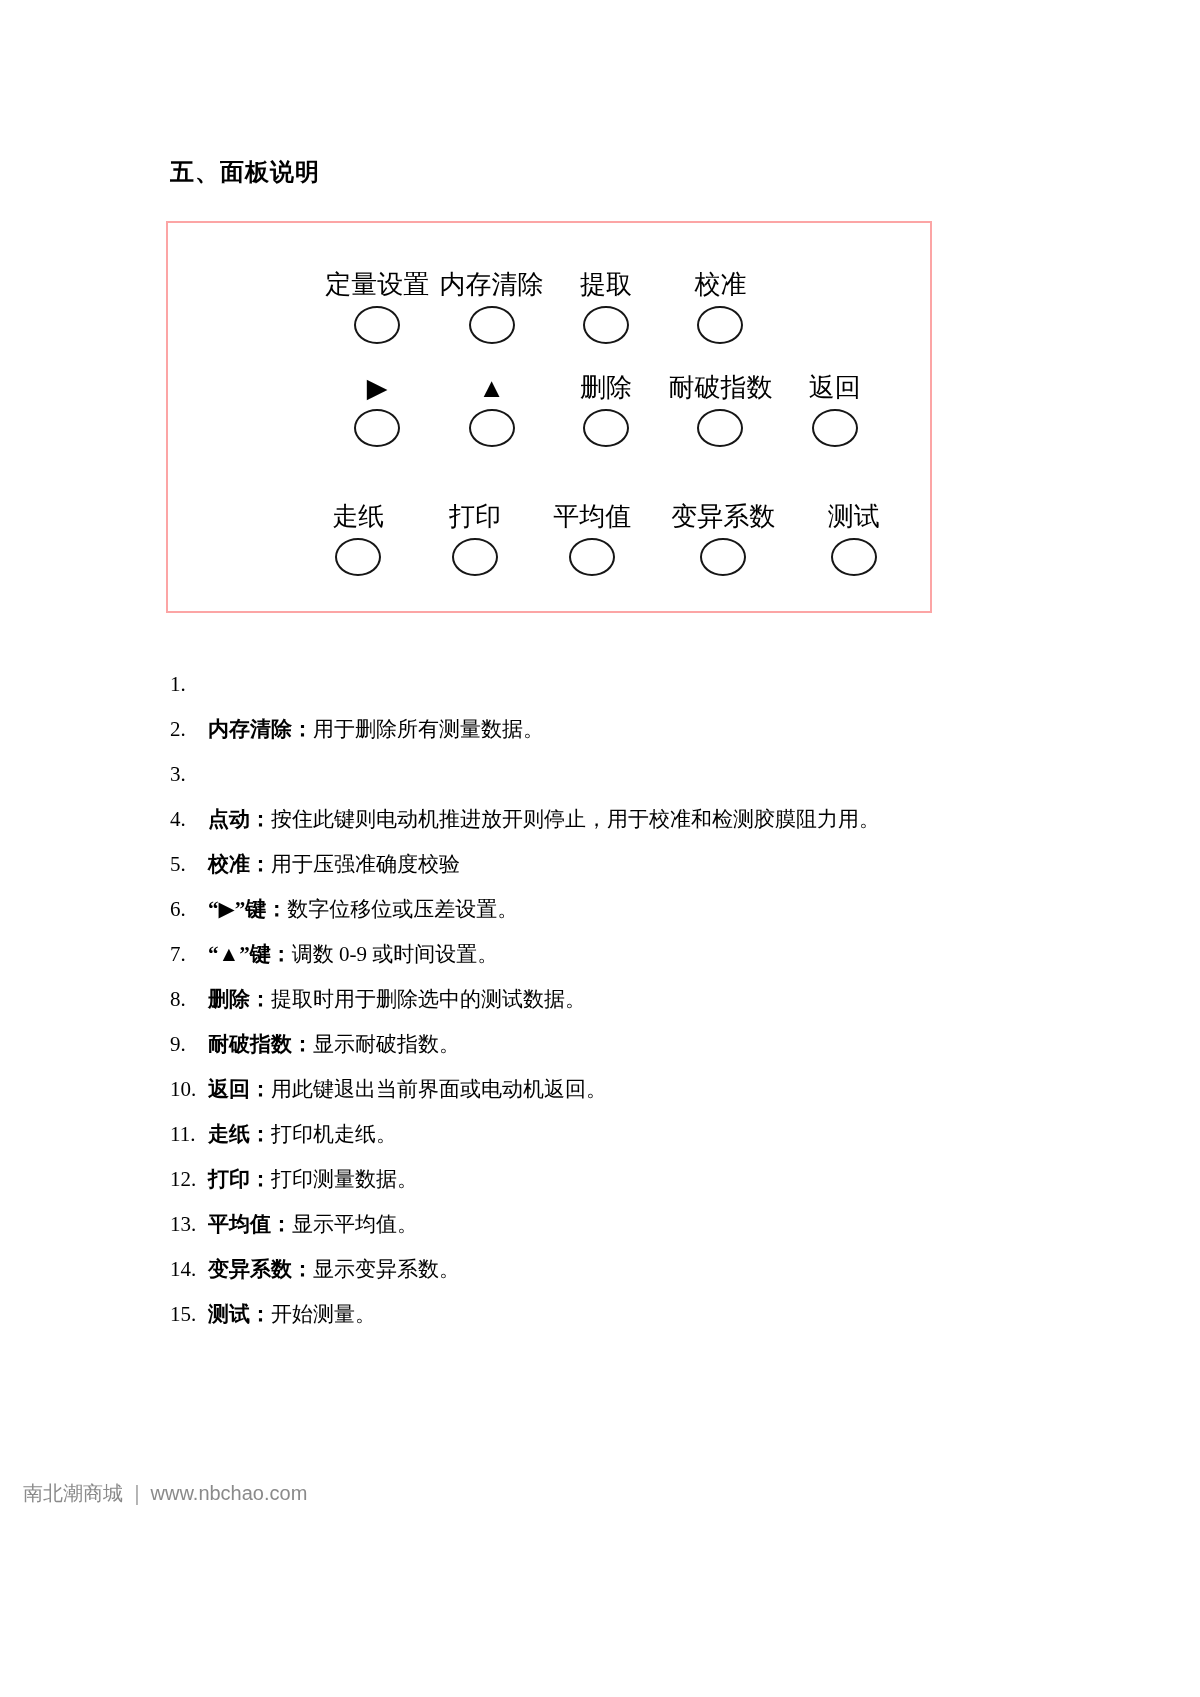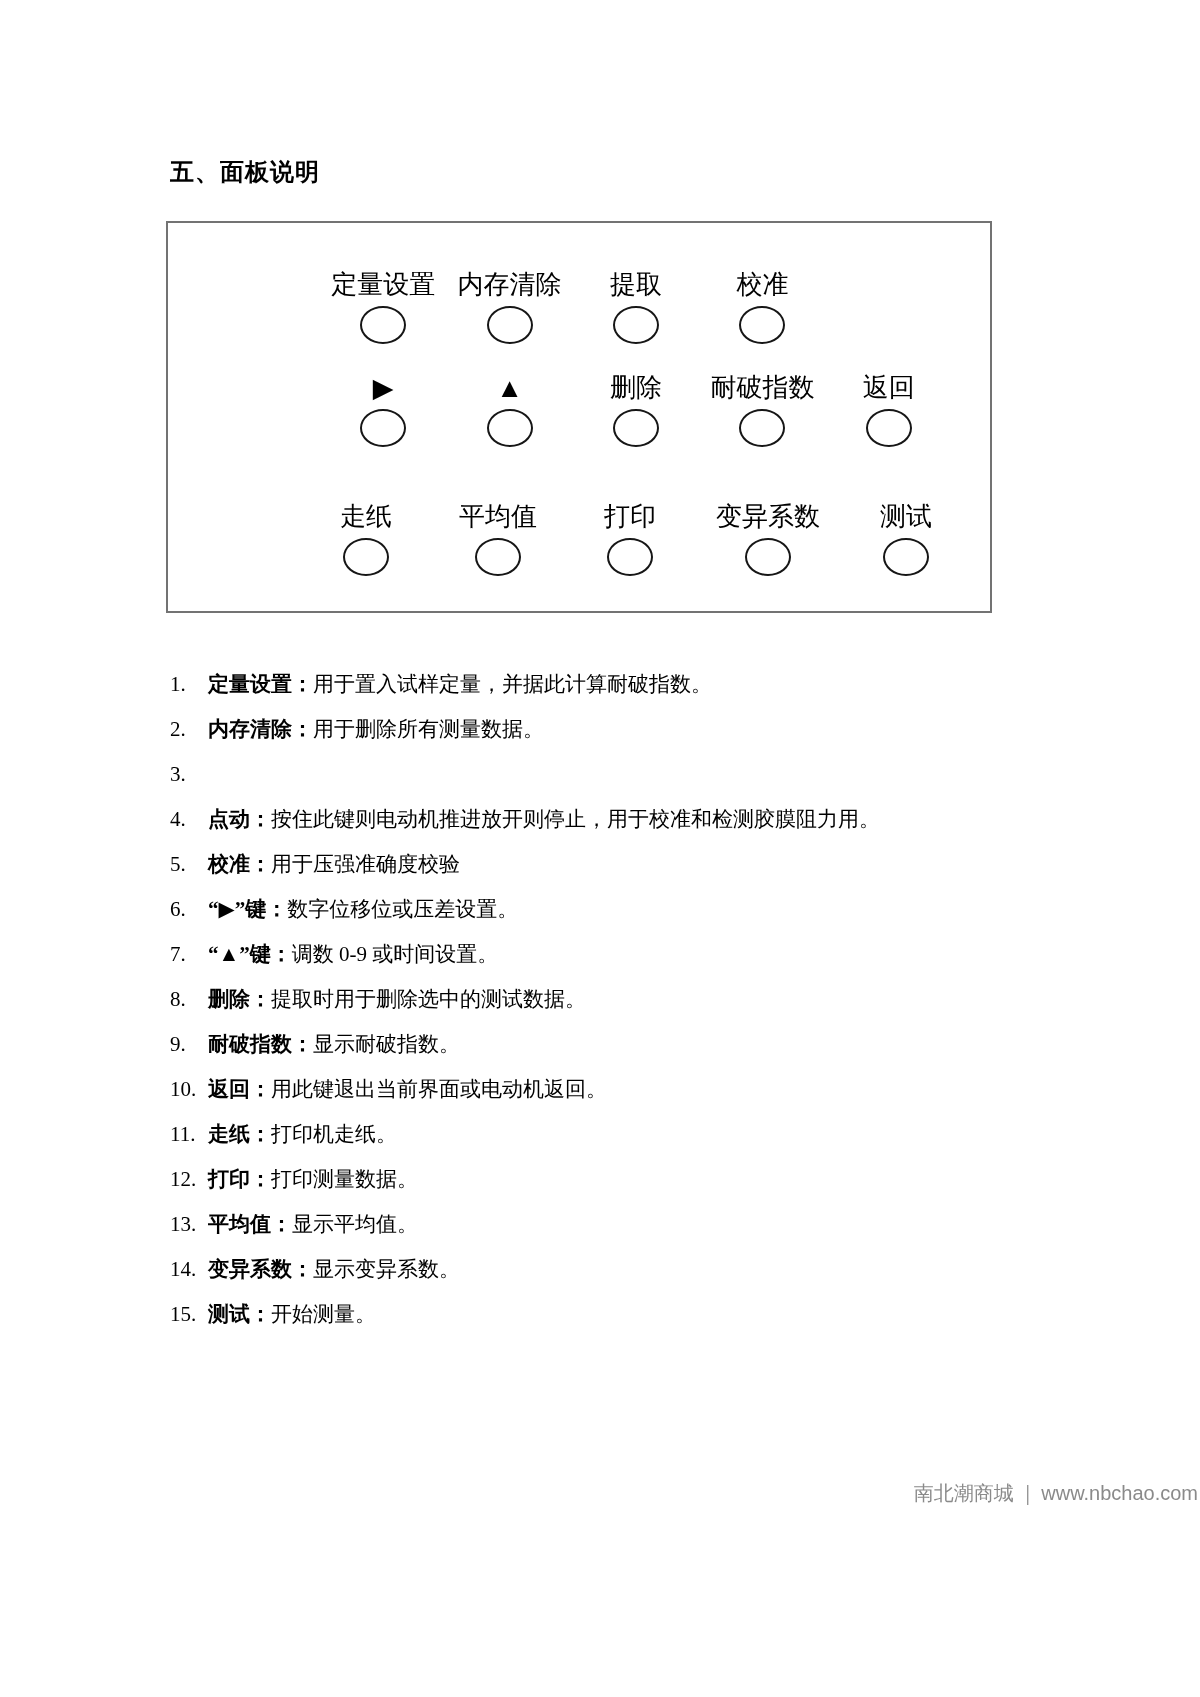--- a/index.html
+++ b/index.html
@@ -2,36 +2,36 @@
 <html><head>
 <meta charset="utf-8">
 <style>
   * { box-sizing: border-box; margin: 0; padding: 0; }
   html, body { background: #ffffff; }
   body { font-family: "Liberation Serif", "DejaVu Serif", serif; color: #000; }
   .page { position: relative; width: 1200px; height: 1697px; background: #fff; overflow: hidden; margin: 8px auto; }
 
   .title { position: absolute; left: 170px; top: 148px; font-size: 24px; font-weight: bold; letter-spacing: 1px; }
 
-  .panel-box { position: absolute; left: 166px; top: 213px; width: 826px; height: 392px; border: 2px solid #737373; background: #fff; }
+  .panel-box { position: absolute; left: 166px; top: 213px; width: 766px; height: 392px; border: 2px solid #fca5a5; background: #fff; }
   .panel-row { display: grid; grid-template-columns: repeat(5, 1fr); padding-left: 152px; padding-right: 38px; }
   .row-1 { margin-top: 44px; }
   .row-2 { margin-top: 26px; }
   .row-3 { margin-top: 52px; gap: 40px; }
   .pbtn { display: flex; flex-direction: column; align-items: center; }
   .pbtn .lbl { font-size: 26px; height: 36px; line-height: 36px; white-space: nowrap; }
   .pbtn .lbl.tri { font-size: 27px; }
   .ellipse { width: 46px; height: 38px; border: 2px solid #161616; border-radius: 50%; margin-top: 3px; background: #fff; }
 
   .list { position: absolute; left: 170px; top: 662px; width: 880px; }
   .li { display: flex; font-size: 21px; line-height: 29px; margin-bottom: 16px; }
   .num { width: 38px; flex: 0 0 38px; }
   .term { font-weight: bold; }
 
-  .footer { position: absolute; left: 0; top: 1472px; width: 100%; text-align: right; font-size: 20px; color: #8a8a8a; font-family: "Liberation Sans", "DejaVu Sans", sans-serif; }
+  .footer { position: absolute; left: 0; top: 1472px; width: 100%; text-align: left; font-size: 20px; color: #8a8a8a; font-family: "Liberation Sans", "DejaVu Sans", sans-serif; padding-left: 21px; }
   .footer span { margin: 0 2px; }
 </style>
 </head>
 <body>
 
 <div class="page">
 
   <div class="title">五、面板说明</div>
 
   <div class="panel-box">
@@ -77,43 +77,42 @@
         <div class="ellipse"></div>
       </div>
     </div>
 
     <div class="panel-row row-3">
       <div class="pbtn">
         <div class="lbl">走纸</div>
         <div class="ellipse"></div>
       </div>
       <div class="pbtn">
-        <div class="lbl">平均值</div>
+        <div class="lbl">打印</div>
         <div class="ellipse"></div>
       </div>
       <div class="pbtn">
-        <div class="lbl">打印</div>
+        <div class="lbl">平均值</div>
         <div class="ellipse"></div>
       </div>
       <div class="pbtn">
         <div class="lbl">变异系数</div>
         <div class="ellipse"></div>
       </div>
       <div class="pbtn">
         <div class="lbl">测试</div>
         <div class="ellipse"></div>
       </div>
     </div>
 
   </div>
 
   <div class="list">
     <div class="li">
       <span class="num">1.</span>
-      <span><span class="term">定量设置：</span><span>用于置入试样定量，并据此计算耐破指数。</span></span>
     </div>
     <div class="li">
       <span class="num">2.</span>
       <span><span class="term">内存清除：</span><span>用于删除所有测量数据。</span></span>
     </div>
     <div class="li">
       <span class="num">3.</span>
     </div>
     <div class="li">
       <span class="num">4.</span>

